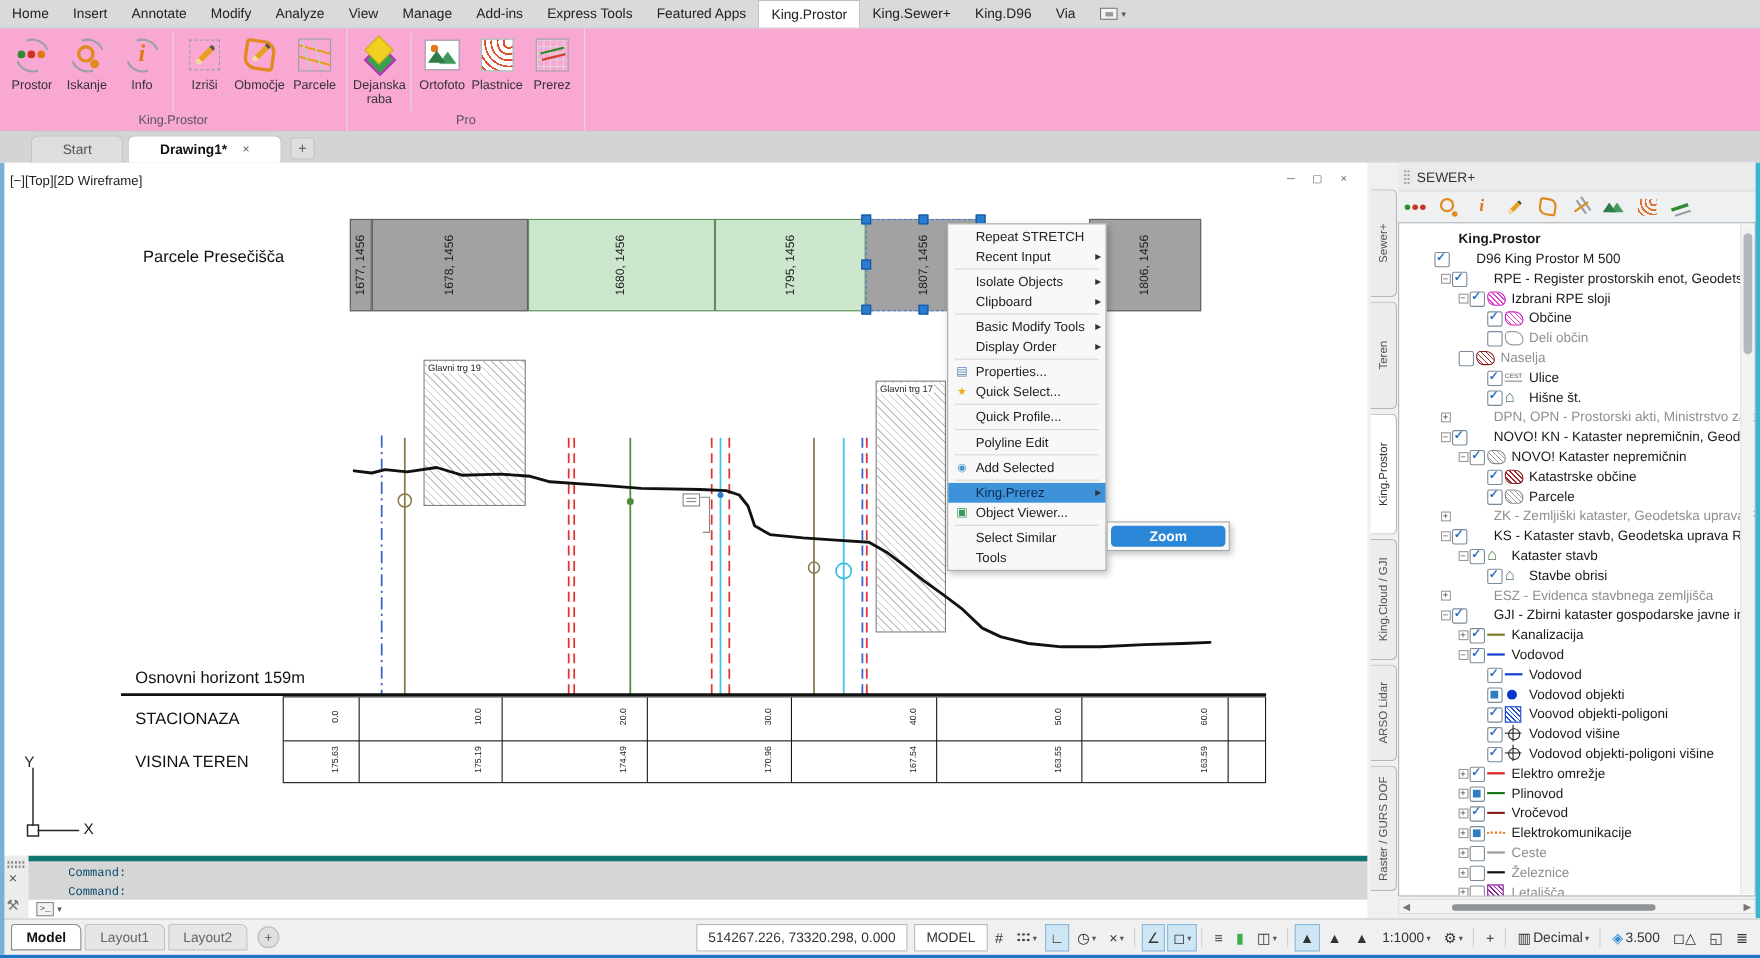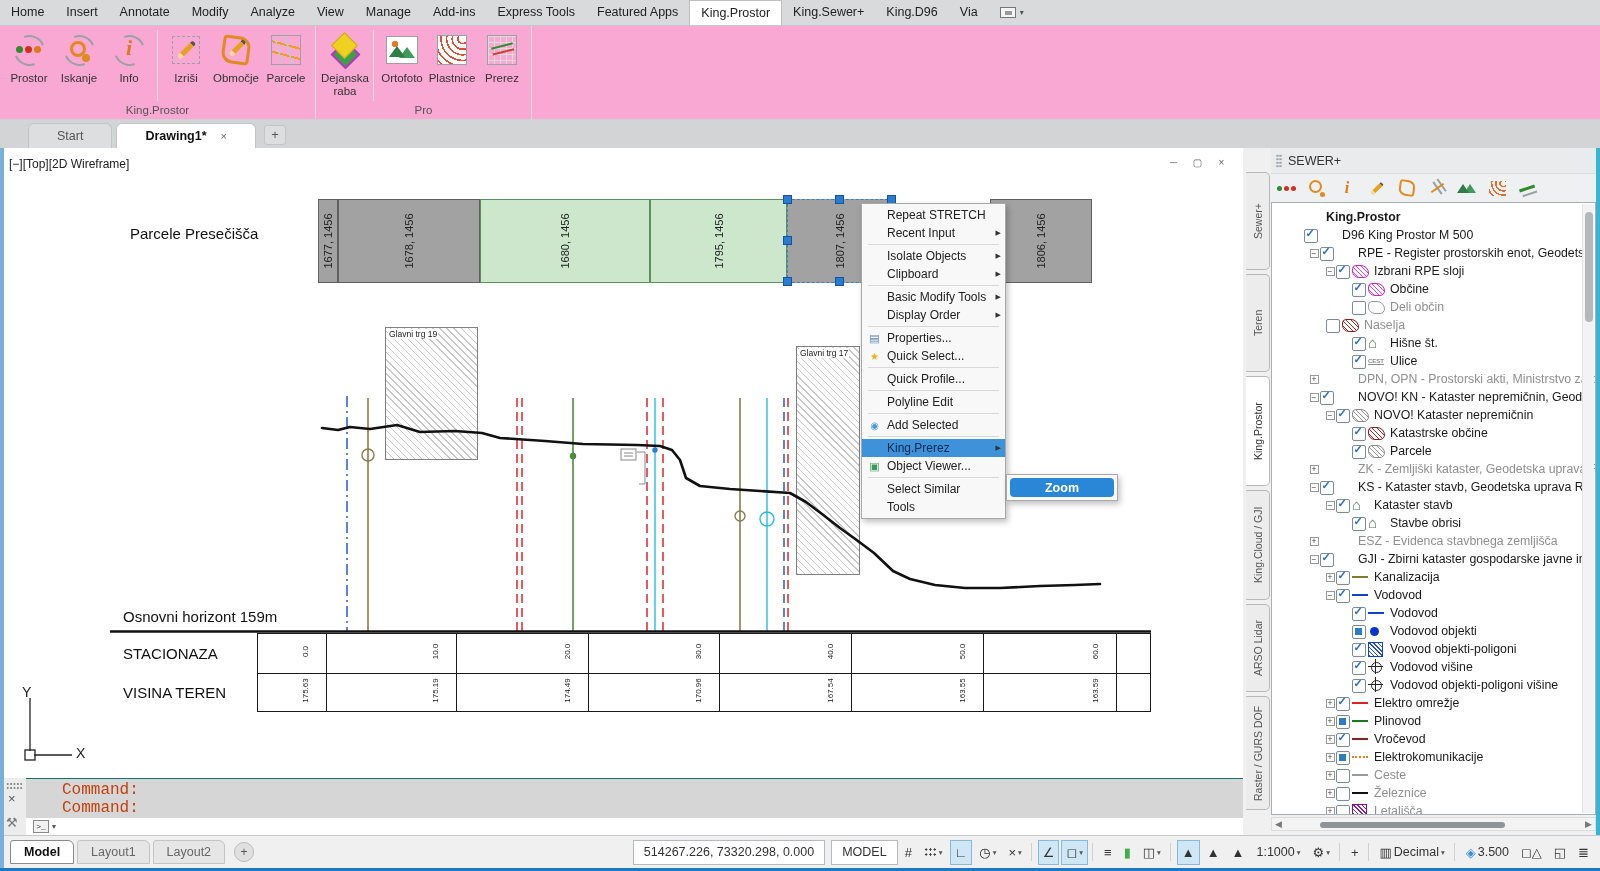--- a/index.html
+++ b/index.html
@@ -178,22 +178,22 @@
              display:flex; align-items:center; justify-content:space-between; padding:0 3px; font-size:9px; color:#777;}
   .hthumb { position:absolute; left:48px; top:4px; width:185px; height:6px; background:#8f9498; border-radius:3px;}
 
   
   .cmdarea { position:absolute; left:0; top:778px; width:1243px; height:57px; background:#ececec; z-index:6;}
   .cmd-gutter { position:absolute; left:0; top:0; width:26px; height:57px; background:#ececec;}
   .cmd-grip { position:absolute; left:6px; top:4px; width:17px; height:8px;
               background:radial-gradient(circle,#8a8a8a 1px,transparent 1.2px) 0 0/3.4px 4px;}
   .cmd-x { position:absolute; left:8px; top:13px; font-size:13px; color:#555;}
   .cmd-wrench { position:absolute; left:6px; top:37px; font-size:13px; color:#777;}
-  .cmd-hist { position:absolute; left:26px; top:0; width:1217px; height:40px; background:#d6d6d6; border-top:1px solid #0f766e;
-              font-family:"Liberation Mono",monospace; font-size:16px; color:#c2410c; padding:2px 0 0 36px; line-height:18px;}
+  .cmd-hist { position:absolute; left:26px; top:0; width:1217px; height:40px; background:#d6d6d6; border-top:5px solid #0f766e;
+              font-family:"Liberation Mono",monospace; font-size:11px; color:#0c4a6e; padding:2px 0 0 36px; line-height:18px;}
   .cmd-input { position:absolute; left:26px; top:40px; width:1217px; height:17px; background:#fff; display:flex; align-items:center;}
   .cmdic { width:16px; height:13px; border:1px solid #888; background:#f2f2f2; font-size:8px; line-height:11px; text-align:center;
            color:#333; margin-left:7px; font-family:"Liberation Mono",monospace;}
   .cmd-caret { font-size:8px; color:#555; margin:0 6px 0 3px;}
   .cmd-ph { font-family:"Liberation Mono",monospace; font-style:italic; font-size:12.5px; color:#4c1d95;margin-top:38px;}
 
   
   .statusbar { position:absolute; left:0; top:835px; width:1600px; height:33px; background:#f0f0f0;
                border-top:1px solid #c8c8c8; display:flex; align-items:center; padding:0 6px 0 10px; z-index:7;}
   .mtab { height:24px; line-height:22px; padding:0 13px; font-size:12.5px; color:#666; background:#e6e6e6;
@@ -550,28 +550,28 @@
         </div>
         <div class="trow gray" style="padding-left: 42px;">
           <span class="texp empty"></span>
           <span class="tcb empty"></span>
           <span class="tic ti-hatch-darkred"></span>
           <span class="tlabel">Naselja</span>
         </div>
         <div class="trow" style="padding-left: 68px;">
           <span class="texp empty"></span>
           <span class="tcb check"></span>
+          <span class="tic ti-cest"></span>
+          <span class="tlabel">Ulice</span>
+        </div>
+        <div class="trow" style="padding-left: 68px;">
+          <span class="texp empty"></span>
+          <span class="tcb check"></span>
           <span class="tic ti-house"></span>
           <span class="tlabel">Hišne št.</span>
-        </div>
-        <div class="trow" style="padding-left: 68px;">
-          <span class="texp empty"></span>
-          <span class="tcb check"></span>
-          <span class="tic ti-cest"></span>
-          <span class="tlabel">Ulice</span>
         </div>
         <div class="trow gray" style="padding-left: 36px;">
           <span class="texp">
             <span class="ebox">+</span>
           </span>
           <span class="tcb none"></span>
           <span class="tic"></span>
           <span class="tlabel">DPN, OPN - Prostorski akti, Ministrstvo za ok</span>
         </div>
         <div class="trow" style="padding-left: 36px;">

